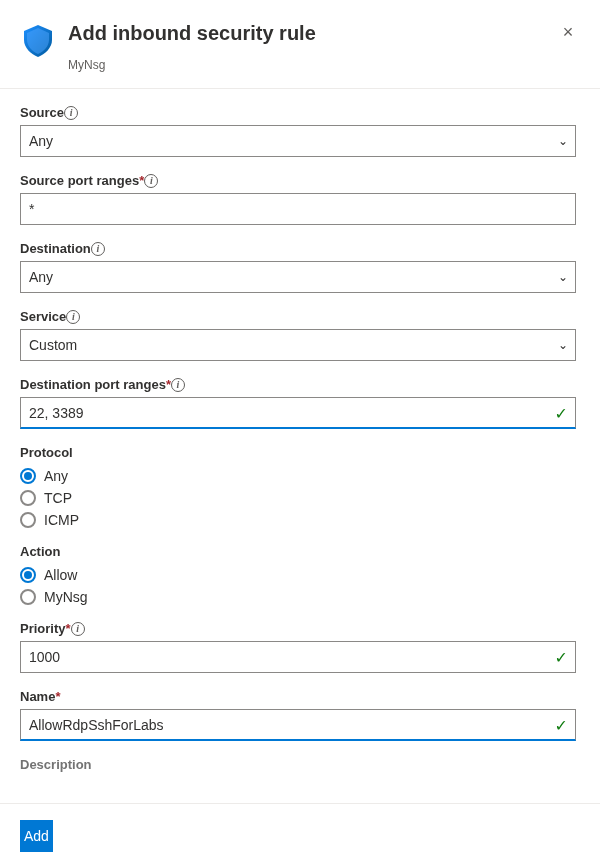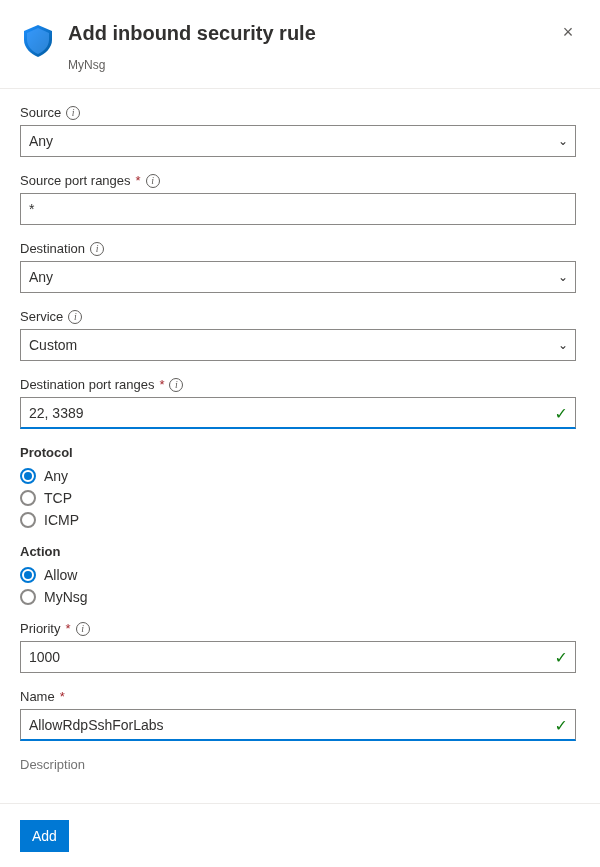--- a/index.html
+++ b/index.html
@@ -60,23 +60,22 @@
     .form-body {
       padding: 16px 24px 80px 20px;
       overflow-y: auto;
     }
     .form-group {
       margin-bottom: 16px;
     }
     .form-label {
       display: flex;
       align-items: center;
-      gap: 5px;
       font-size: 13px;
-      font-weight: 400;
+      font-weight: 700;
       color: #323130;
       margin-bottom: 5px;
     }
     .required-star {
       color: #a4262c;
       font-size: 13px;
     }
     .info-icon {
       display: inline-flex;
       align-items: center;
@@ -192,21 +191,21 @@
       padding: 16px 24px 16px 20px;
       background: #fff;
       border-top: 1px solid #edebe9;
       display: flex;
       gap: 8px;
     }
     .btn-add {
       background: #0078d4;
       color: #fff;
       border: none;
-      padding: 6px 12px;
+      padding: 6px 4px;
       font-size: 14px;
       cursor: pointer;
       height: 32px;
     }
     .btn-cancel {
       background: #fff;
       color: #323130;
       border: 1px solid #8a8886;
       padding: 6px 20px;
       font-size: 14px;

